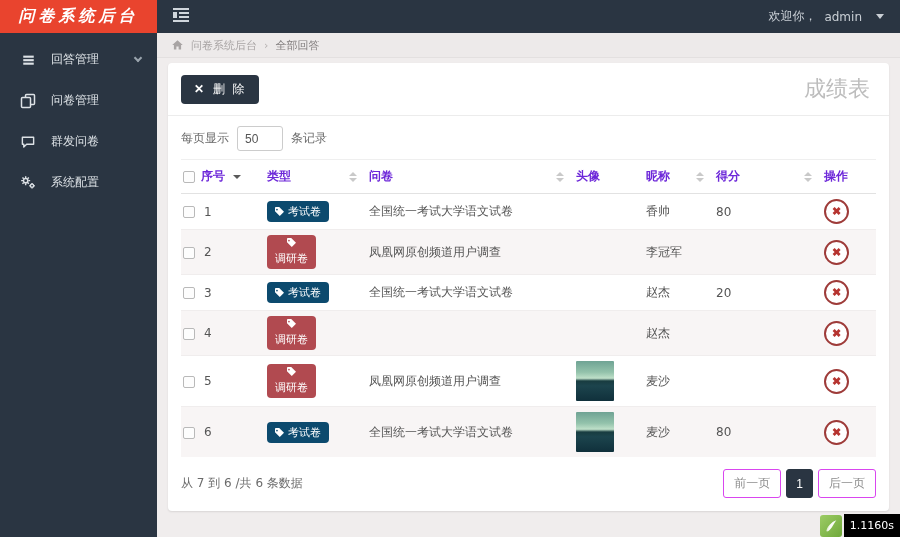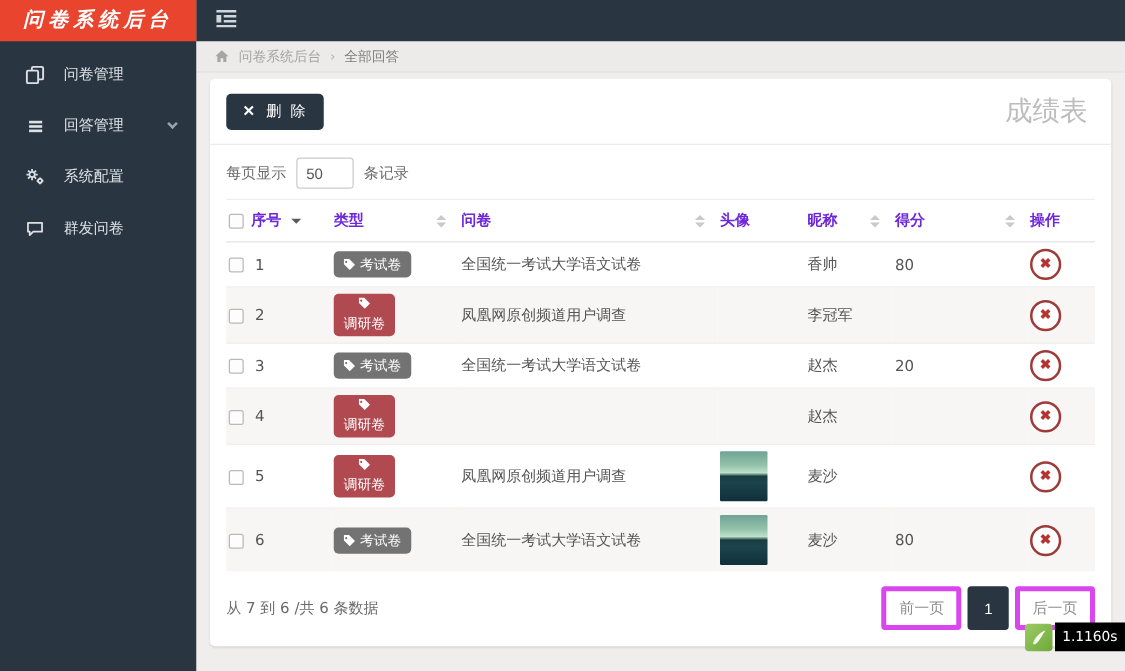--- a/index.html
+++ b/index.html
@@ -66,102 +66,107 @@
   .row-no { margin-left:9px; }
   th .cb { margin-right:6px; }
   .sort { position:absolute; right:10px; top:50%; transform:translateY(-50%); display:inline-flex; flex-direction:column; gap:2px; }
   .tri-up { width:0; height:0; border-left:4px solid transparent; border-right:4px solid transparent; border-bottom:4px solid #c9c9c9; }
   .tri-down { width:0; height:0; border-left:4px solid transparent; border-right:4px solid transparent; border-top:4px solid #c9c9c9; }
   .sort.active .tri-down { border-top-color:#5a5a5a; }
   .badge {
     display:inline-flex; align-items:center; gap:4px; padding:3px 8px; border-radius:4px;
     color:#fff; font-size:11px; white-space:nowrap;
   }
-  .badge-exam { background:#737373; }
+  .badge-exam { background:#0c4a6e; }
   .badge-survey { background:#b14a50;flex-direction:column; }
   .avatar {
     width:38px; height:40px; border-radius:1px;
     background:linear-gradient(180deg,#6fa394 0%,#93c2ab 28%,#bfe0c9 43%,#183c40 50%,#1c444d 62%,#10303b 100%);
   }
   .op-btn {
     width:25px; height:25px; border-radius:50%; border:2px solid #9e3b39; background:#fff;
     color:#b63430; font-weight:bold; font-size:11px; line-height:1; cursor:pointer;
     display:flex; align-items:center; justify-content:center;
   }
   
   .table-footer { display:flex; justify-content:space-between; align-items:center; margin-top:12px; color:#6b6b6b; }
   .pager { display:flex; gap:5px; }
-  .pg-btn { border:4px solid #d946ef; background:#fff; color:#8d8d8d; padding:5px 10px; font-size:12px; border-radius:3px; cursor:pointer; }
+  .pg-btn { border:1px solid #d946ef; background:#fff; color:#8d8d8d; padding:5px 10px; font-size:12px; border-radius:3px; cursor:pointer; }
   .pg-btn.active { background:#2a3542; border-color:#2a3542; color:#fff; padding:5px 9px; }
   
-  .debug { position:absolute; right:0; bottom:16px; display:flex; align-items:center; z-index:5; }
+  .debug { position:absolute; right:0; bottom:0; display:flex; align-items:center; z-index:5; }
   .tp-icon {
     width:22px; height:22px; border-radius:3px; margin-right:2px;
     background:linear-gradient(135deg,#9ccc65,#6fa83a); display:flex; align-items:center; justify-content:center;
   }
   .tp-time { background:#000; color:#fff; font-size:11px; height:23px; display:flex; align-items:center; padding:0 6px; }
 </style>
 </head>
 <body>
 
 <div class="sidebar">
   <div class="logo">问卷系统后台</div>
   <div class="menu">
-    <div class="menu-item">
-      <span class="mi-icon">
-        <svg width="16" height="16" viewBox="0 0 16 16" fill="none" stroke="#dde2e6" stroke-width="1.5">
-          <rect x="5.5" y="1.5" width="9" height="10" rx="1"></rect>
-          <rect x="1.5" y="4.5" width="9" height="10" rx="1" fill="#2a3542"></rect>
-        </svg>
-      </span>
-      <span>问卷管理</span>
-    </div>
     <div class="menu-item">
       <span class="mi-icon">
         <svg width="15" height="14" viewBox="0 0 16 16" fill="#dde2e6">
           <rect x="2" y="3" width="12" height="2.4"></rect>
             <rect x="2" y="7" width="12" height="2.4"></rect>
             <rect x="2" y="11" width="12" height="2.4"></rect>
         </svg>
       </span>
       <span>回答管理</span>
       <span class="chev"></span>
     </div>
     <div class="menu-item">
       <span class="mi-icon">
+        <svg width="16" height="16" viewBox="0 0 16 16" fill="none" stroke="#dde2e6" stroke-width="1.5">
+          <rect x="5.5" y="1.5" width="9" height="10" rx="1"></rect>
+          <rect x="1.5" y="4.5" width="9" height="10" rx="1" fill="#2a3542"></rect>
+        </svg>
+      </span>
+      <span>问卷管理</span>
+    </div>
+    <div class="menu-item">
+      <span class="mi-icon">
+        <svg width="16" height="15" viewBox="0 0 16 16" fill="none" stroke="#dde2e6" stroke-width="1.5">
+          <path d="M2 3.5h12v7.5H6.5L3.5 14v-3H2z" stroke-linejoin="round"></path>
+        </svg>
+      </span>
+      <span>群发问卷</span>
+    </div>
+    <div class="menu-item">
+      <span class="mi-icon">
         <svg width="16" height="15" viewBox="0 0 17 16" fill="none" stroke="#dde2e6" stroke-width="1.5">
           <circle cx="6" cy="6" r="2.3"></circle>
           <path d="M6 1.2v2M6 8.8v2M1.2 6h2M8.8 6h2M2.6 2.6l1.4 1.4M8 8l1.4 1.4M9.4 2.6L8 4M4 8l-1.4 1.4"></path>
           <circle cx="12.8" cy="11.4" r="1.7"></circle>
           <path d="M12.8 8.5v1.1M12.8 13.2v1.1M9.9 11.4H11M14.6 11.4h1.1"></path>
         </svg>
       </span>
       <span>系统配置</span>
-    </div>
-    <div class="menu-item">
-      <span class="mi-icon">
-        <svg width="16" height="15" viewBox="0 0 16 16" fill="none" stroke="#dde2e6" stroke-width="1.5">
-          <path d="M2 3.5h12v7.5H6.5L3.5 14v-3H2z" stroke-linejoin="round"></path>
-        </svg>
-      </span>
-      <span>群发问卷</span>
     </div>
   </div>
 </div>
 
 <div class="topbar">
   <span style="cursor:pointer;">
     <svg width="18" height="14" viewBox="0 0 18 14" fill="#cfd6dc">
       <rect x="0" y="0" width="16" height="2"></rect>
       <rect x="6" y="4" width="10" height="2"></rect>
       <rect x="6" y="8" width="10" height="2"></rect>
       <rect x="0" y="12" width="16" height="2"></rect>
       <rect x="0" y="4" width="4" height="6"></rect>
     </svg>
   </span>
+  <div class="user-area">
+    <span>欢迎你，</span>
+    <span>admin</span>
+    <span class="caret"></span>
+  </div>
 </div>
 
 <div class="breadcrumb">
   <span style="display:flex;">
     <svg width="13" height="12" viewBox="0 0 16 16" fill="#a8a4a4">
         <path d="M8 1.5L15 8h-2.2v6H9.5v-4h-3v4H3.2V8H1z"></path>
       </svg>
   </span>
   <span>问卷系统后台</span>
   <span class="bc-sep">›</span>

